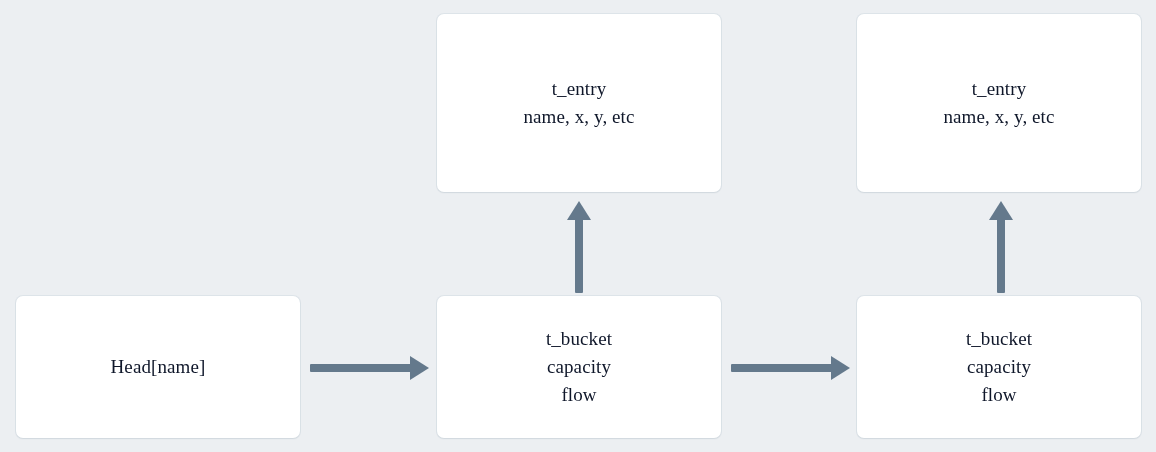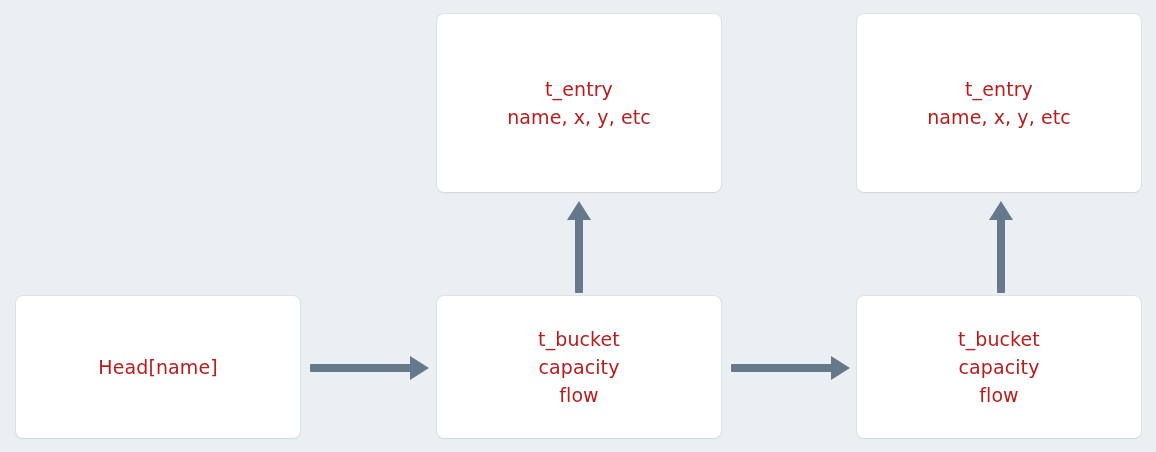--- a/index.html
+++ b/index.html
@@ -26,26 +26,27 @@
     border-radius: 7px;
     box-shadow: 0 1px 2px rgba(40, 55, 75, 0.07),
                 0 0 0 1px rgba(210, 218, 226, 0.55);
     display: flex;
     flex-direction: column;
     align-items: center;
     justify-content: center;
     box-sizing: border-box;
   }
   .node-line {
-    color: #b91c1c;
+    color: #0f172a;
     font-size: 19px;
     line-height: 28px;
     letter-spacing: 0.1px;
     text-align: center;
     white-space: nowrap;
+    font-family: Liberation Serif, serif;
   }
   
   .entry-box {
     top: 14px;
     width: 284px;
     height: 178px;
   }
   #entry-box-1 { left: 437px; }
   #entry-box-2 { left: 857px; }
 

